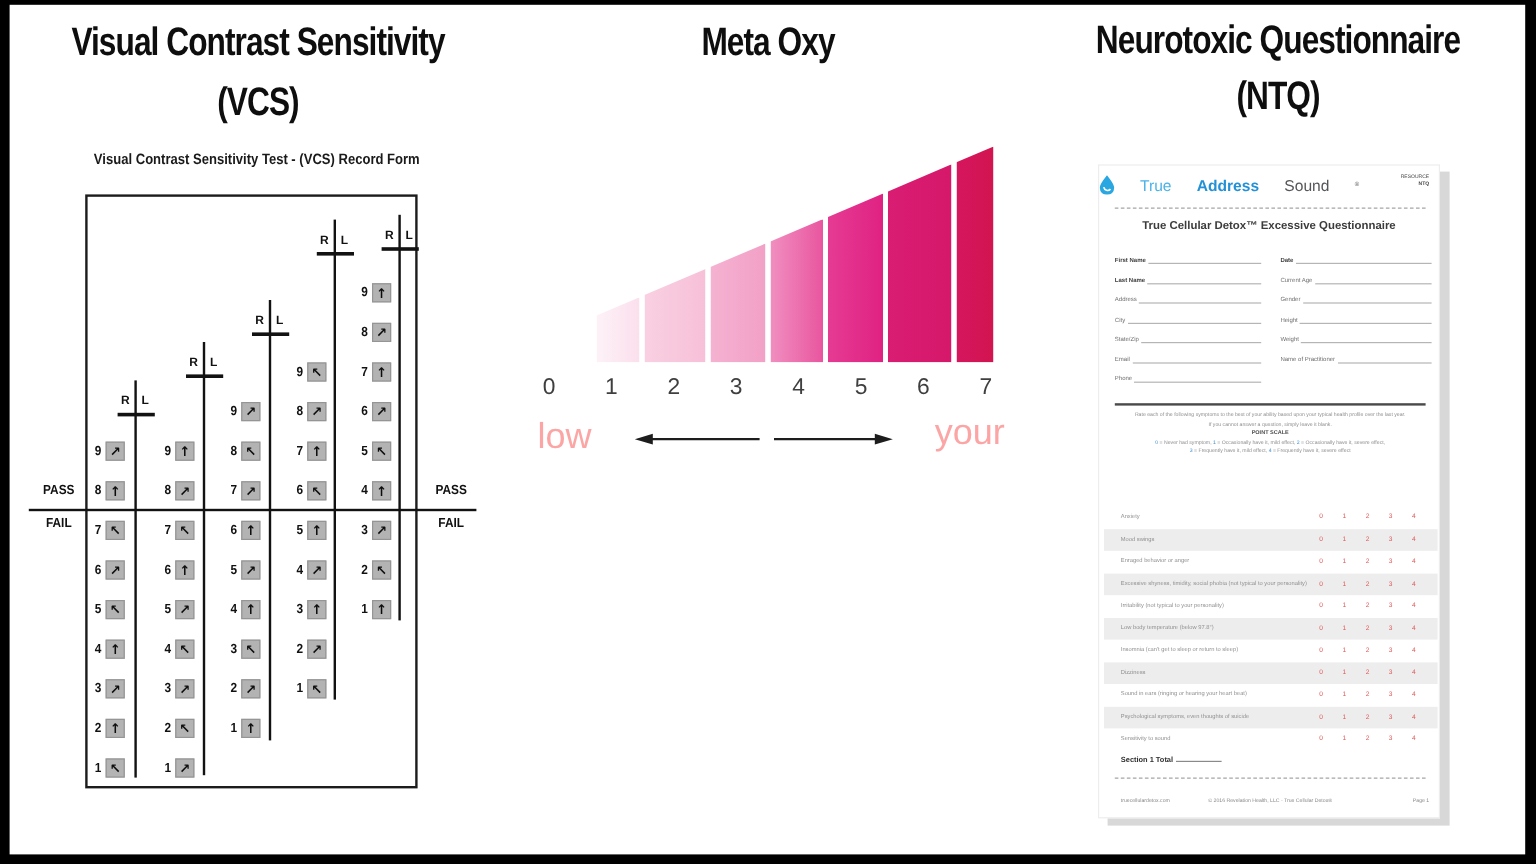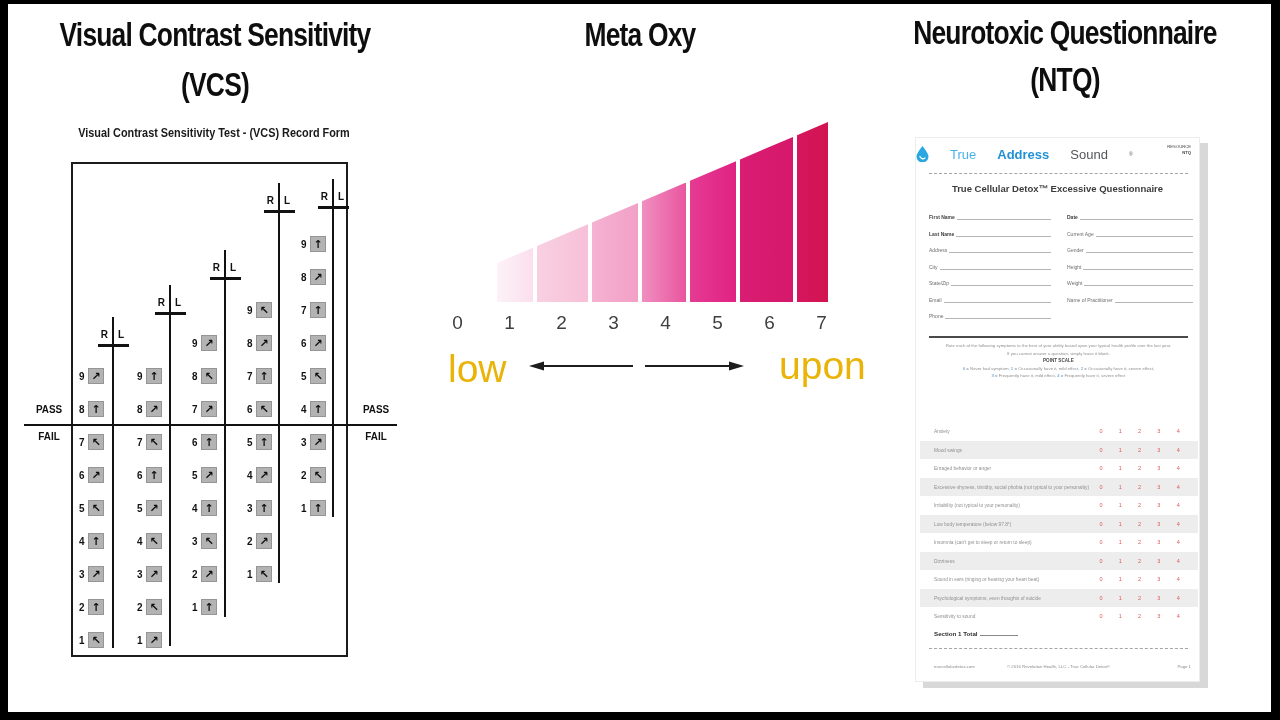--- a/index.html
+++ b/index.html
@@ -15,21 +15,21 @@
   .vcs-crossbar{position:absolute;height:3px;background:#121212;}
   .vcs-eye-label{position:absolute;font-weight:bold;font-size:10px;color:#111;width:12px;line-height:12px;}
   .vcs-cell{position:absolute;display:flex;align-items:center;gap:3px;height:18px;}
   .vcs-num{font-weight:bold;font-size:11px;color:#111;width:9px;text-align:right;transform:scaleX(0.9);}
   .vcs-box{width:16px;height:16px;background:#b3b3b3;border:1px solid #959595;display:flex;align-items:center;justify-content:center;}
   .vcs-arrow{font-family:"DejaVu Sans",sans-serif;font-size:11px;font-weight:bold;color:#0d0d0d;line-height:1;}
   .passfail{position:absolute;font-weight:bold;font-size:11px;color:#111;text-align:center;transform:scaleX(0.9);}
   #passfail-line{position:absolute;left:24px;top:424px;width:373px;height:2px;background:#121212;}
   .mo-seg{position:absolute;}
   .mo-tick{position:absolute;top:312px;font-size:19px;color:#3f3f3f;transform:translateX(-50%);}
-  .mo-word{position:absolute;font-size:39px;color:#eab308;}
+  .mo-word{position:absolute;font-size:30px;color:#fca5a5;}
   .ntq-page{position:absolute;left:915px;top:137px;width:285px;height:545px;background:#fff;border:1px solid #ededed;box-shadow:8px 6px 0 #d8d8d8;}
   .ntq-logo-row{position:absolute;left:0;top:8px;width:100%;display:flex;justify-content:flex-start;align-items:center;gap:21px;}
   .brand-true{color:#4ab3e8;font-size:13px;}
   .brand-cellular{color:#2391d6;font-size:13px;font-weight:bold;}
   .brand-detox{color:#55565a;font-size:13px;}
   .brand-reg{color:#55565a;font-size:5px;vertical-align:super;}
   .ntq-resource{position:absolute;right:8px;top:6px;font-size:4.2px;line-height:5.5px;color:#444;text-align:right;}
   .ntq-resource .bold{font-weight:bold;}
   .ntq-dashed{position:absolute;left:13px;width:259px;border-top:1.5px dashed #a5a5a5;}
   .ntq-doc-title{position:absolute;left:0;top:45px;width:100%;text-align:center;font-size:9.5px;font-weight:bold;color:#3c3c3c;}
@@ -373,21 +373,21 @@
       <div class="mo-tick" style="left: 457.5px;">0</div>
       <div class="mo-tick" style="left: 509.5px;">1</div>
       <div class="mo-tick" style="left: 561.5px;">2</div>
       <div class="mo-tick" style="left: 613.5px;">3</div>
       <div class="mo-tick" style="left: 665.5px;">4</div>
       <div class="mo-tick" style="left: 717.5px;">5</div>
       <div class="mo-tick" style="left: 769.5px;">6</div>
       <div class="mo-tick" style="left: 821.5px;">7</div>
     </div>
   <div class="mo-word" style="left:448px;top:347px;">low</div>
-  <div class="mo-word" style="left:779px;top:344px;">upon</div>
+  <div class="mo-word" style="left:779px;top:344px;">your</div>
   <svg class="abs" style="left:529px;top:359px;" width="106" height="14">
     <line x1="104" y1="7" x2="12" y2="7" stroke="#1d1d1d" stroke-width="1.8"></line>
     <polygon points="0,7 15,2.5 15,11.5" fill="#1d1d1d"></polygon>
   </svg>
   <svg class="abs" style="left:645px;top:359px;" width="100" height="14">
     <line x1="0" y1="7" x2="87" y2="7" stroke="#1d1d1d" stroke-width="1.8"></line>
     <polygon points="99,7 84,2.5 84,11.5" fill="#1d1d1d"></polygon>
   </svg>
 
   <div class="panel-title" style="left:850px;top:14px;width:430px;">Neurotoxic Questionnaire</div>

